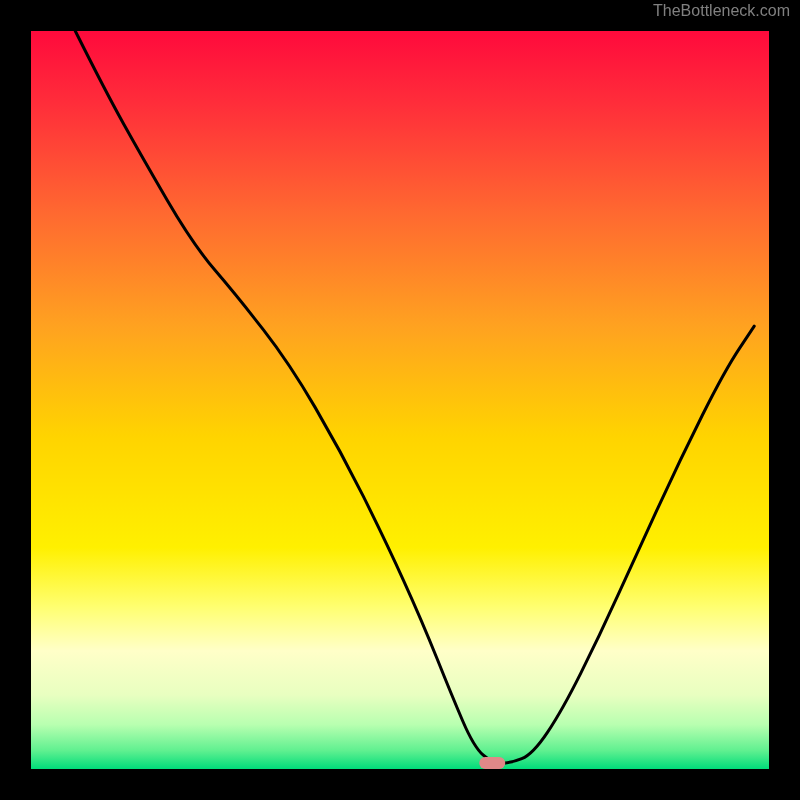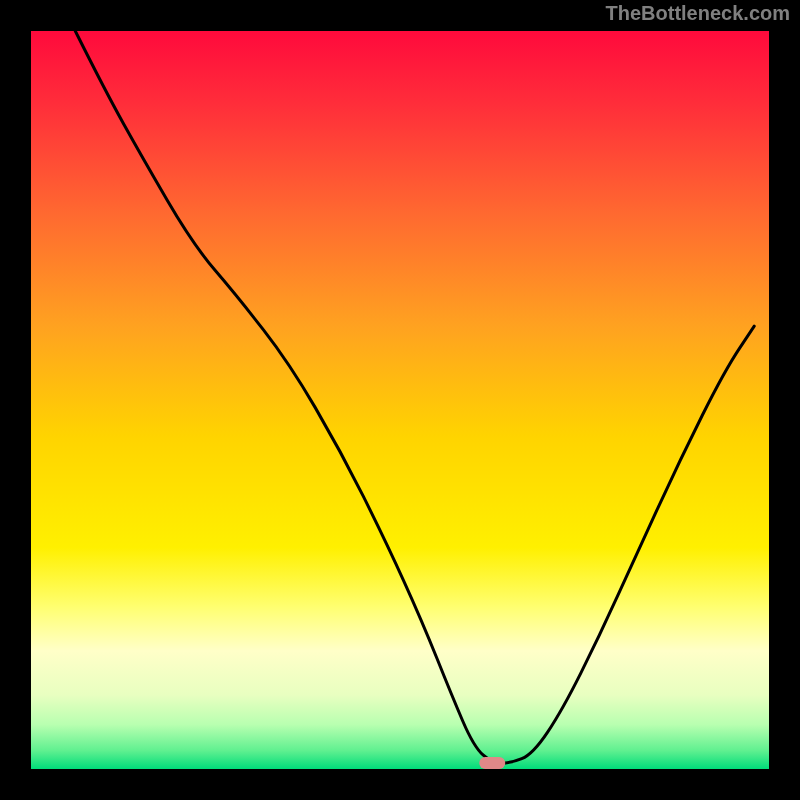--- a/index.html
+++ b/index.html
@@ -14,22 +14,22 @@
     position: relative;
     width: 800px;
     height: 800px;
     background: #000;
   }
   .watermark {
     position: absolute;
     top: 2px;
     right: 10px;
     font-family: Arial, Helvetica, sans-serif;
-    font-size: 20px;
-    font-weight: bold;
+    font-size: 16px;
+    font-weight: normal;
     color: #808080;
     z-index: 10;
   }
   svg {
     position: absolute;
     top: 0;
     left: 0;
   }
 </style>
 </head>

